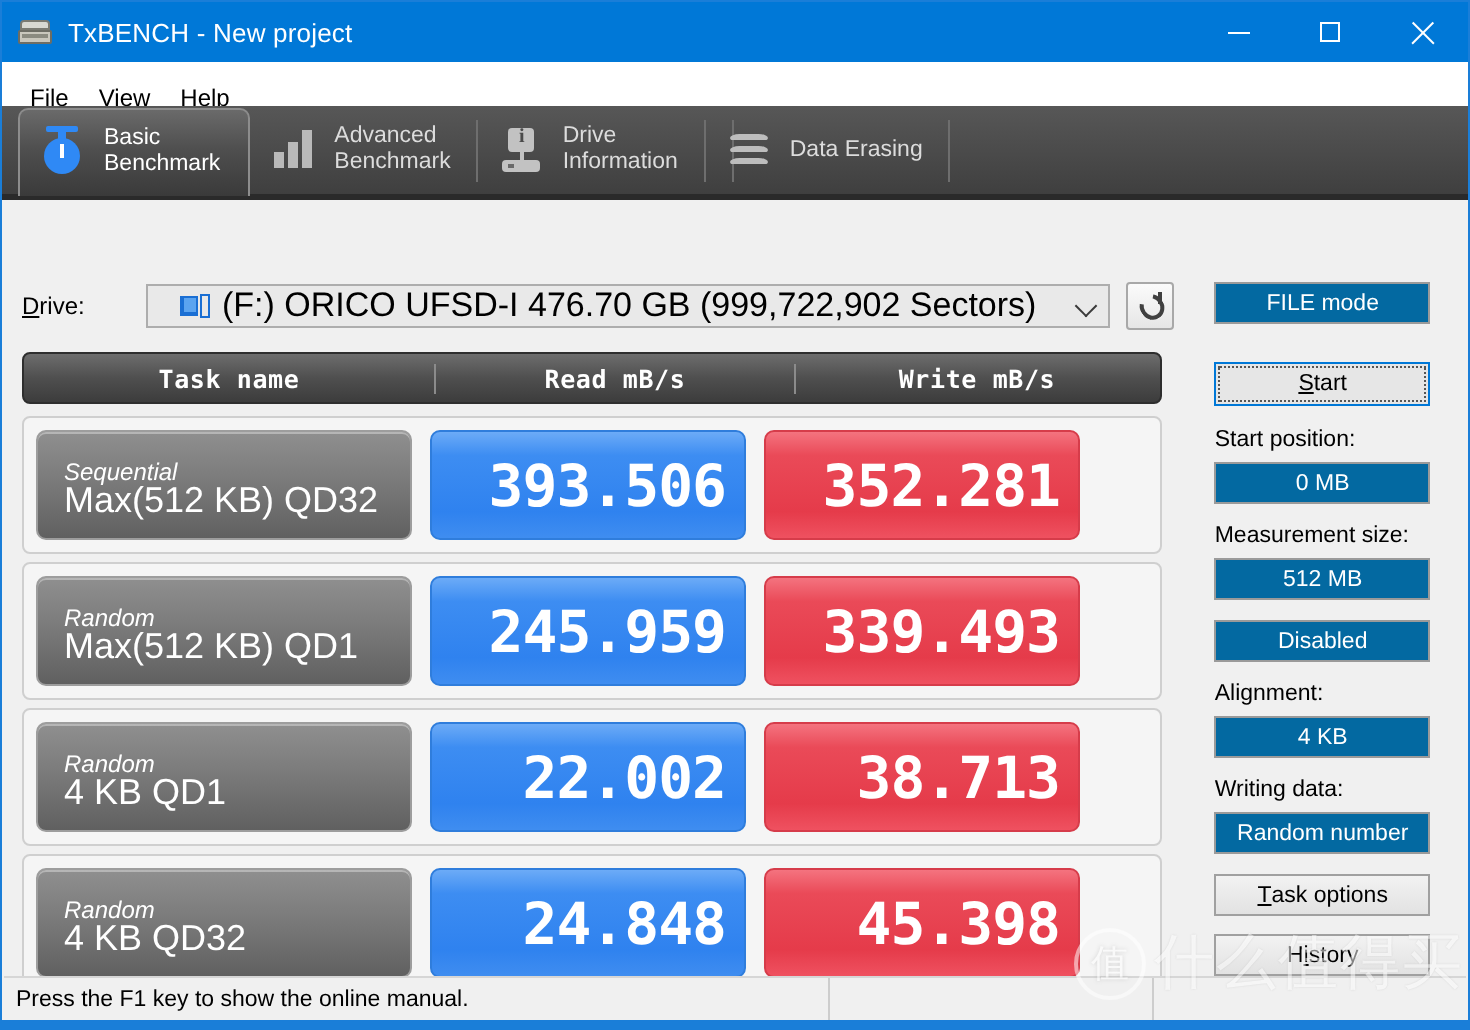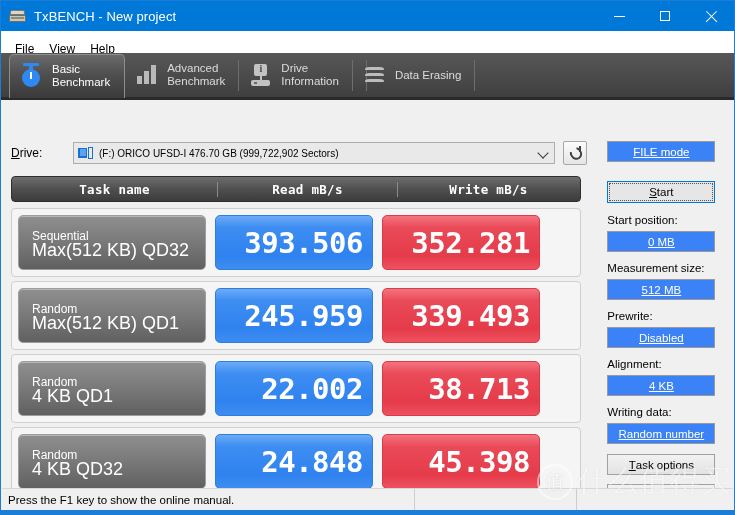--- a/index.html
+++ b/index.html
@@ -197,22 +197,22 @@
     margin-bottom: 11px;
   }
   .drive-label { font-size: 12px; color:#000; width: 62px; }
   .drive-label u { text-decoration: underline; }
   .combo {
     position: relative;
     width: 482px; height: 22px;
     background: #e9e9e9;
     border: 1px solid #adadad;
     display: flex; align-items: center;
-    padding-left: 4px;
-    font-size: 10px; color: #000;
+    padding-left: 16px;
+    font-size: 17px; color: #000;
   }
   .combo .dico { width: 16px; height: 13px; position: relative; margin-right: 5px; flex:none; }
   .combo .dico .scr { position:absolute; left:0; top:1px; width:9px; height:10px; background:#1a6fd4; }
   .combo .dico .scr2{ position:absolute; left:1.5px; top:2.5px; width:6px; height:7px; background:#5ba4f0; }
   .combo .dico .stand{ position:absolute; left:10px; top:0px; width:5px; height:12px; border:1.5px solid #1a6fd4; }
   .combo .arrow {
     position: absolute; right: 7px; top: 6px;
     width: 8px; height: 8px;
   }
   .combo .arrow::before {
@@ -275,21 +275,21 @@
     width: 188px; height: 55px;
     border-radius: 5px;
     background: linear-gradient(180deg,#8f8f8f 0%, #7b7b7b 45%, #606060 100%);
     border: 1px solid #9d9d9d;
     box-shadow: inset 0 1px 0 rgba(255,255,255,.35);
     display: flex; flex-direction: column; justify-content: center;
     padding-left: 13px;
     color: #ffffff;
     margin-right: 9px;
   }
-  .task-l1 { font-size: 12px; line-height: 14px; }
+  .task-l1 { font-size: 12px; line-height: 14px; font-style: italic; }
   .task-l2 { font-size: 18px; line-height: 14px; }
   .val-box {
     width: 158px; height: 55px;
     border-radius: 5px;
     display: flex; align-items: center; justify-content: flex-end;
     padding-right: 9px;
     color: #ffffff;
     font-family: "DejaVu Sans Mono", monospace;
     font-weight: bold;
     font-size: 29px;
@@ -306,27 +306,26 @@
   }
 
   
   .right-pane {
     width: 127px;
     padding-top: 9px;
     position: relative;
   }
   .side-display {
     width: 108px; height: 21px;
-    background: #3b82f6;
+    background: #0369a1;
     border: 1px solid #9a9a9a;
     color: #ffffff;
     font-size: 11.5px;
     display: flex; align-items: center; justify-content: center;
     margin-bottom: 4px;
-    text-decoration: underline;
   }
   .side-label {
     font-size: 11.5px; color: #000;
     margin-bottom: 2px;
     height: 15px;
   }
   .side-btn {
     width: 108px; height: 21px;
     background: linear-gradient(180deg,#f2f2f2,#e2e2e2);
     border: 1px solid #a0a0a0;
@@ -549,21 +548,20 @@
       </div>
 
       <div class="side-label">Start position:</div>
       <div class="side-display">0 MB</div>
       <div class="gap-sm"></div>
 
       <div class="side-label">Measurement size:</div>
       <div class="side-display">512 MB</div>
       <div class="gap-sm"></div>
 
-      <div class="side-label">Prewrite:</div>
       <div class="side-display">Disabled</div>
       <div class="gap-sm"></div>
 
       <div class="side-label">Alignment:</div>
       <div class="side-display">4 KB</div>
       <div class="gap-sm"></div>
 
       <div class="side-label">Writing data:</div>
       <div class="side-display">Random number</div>
       <div class="gap-sm"></div>

